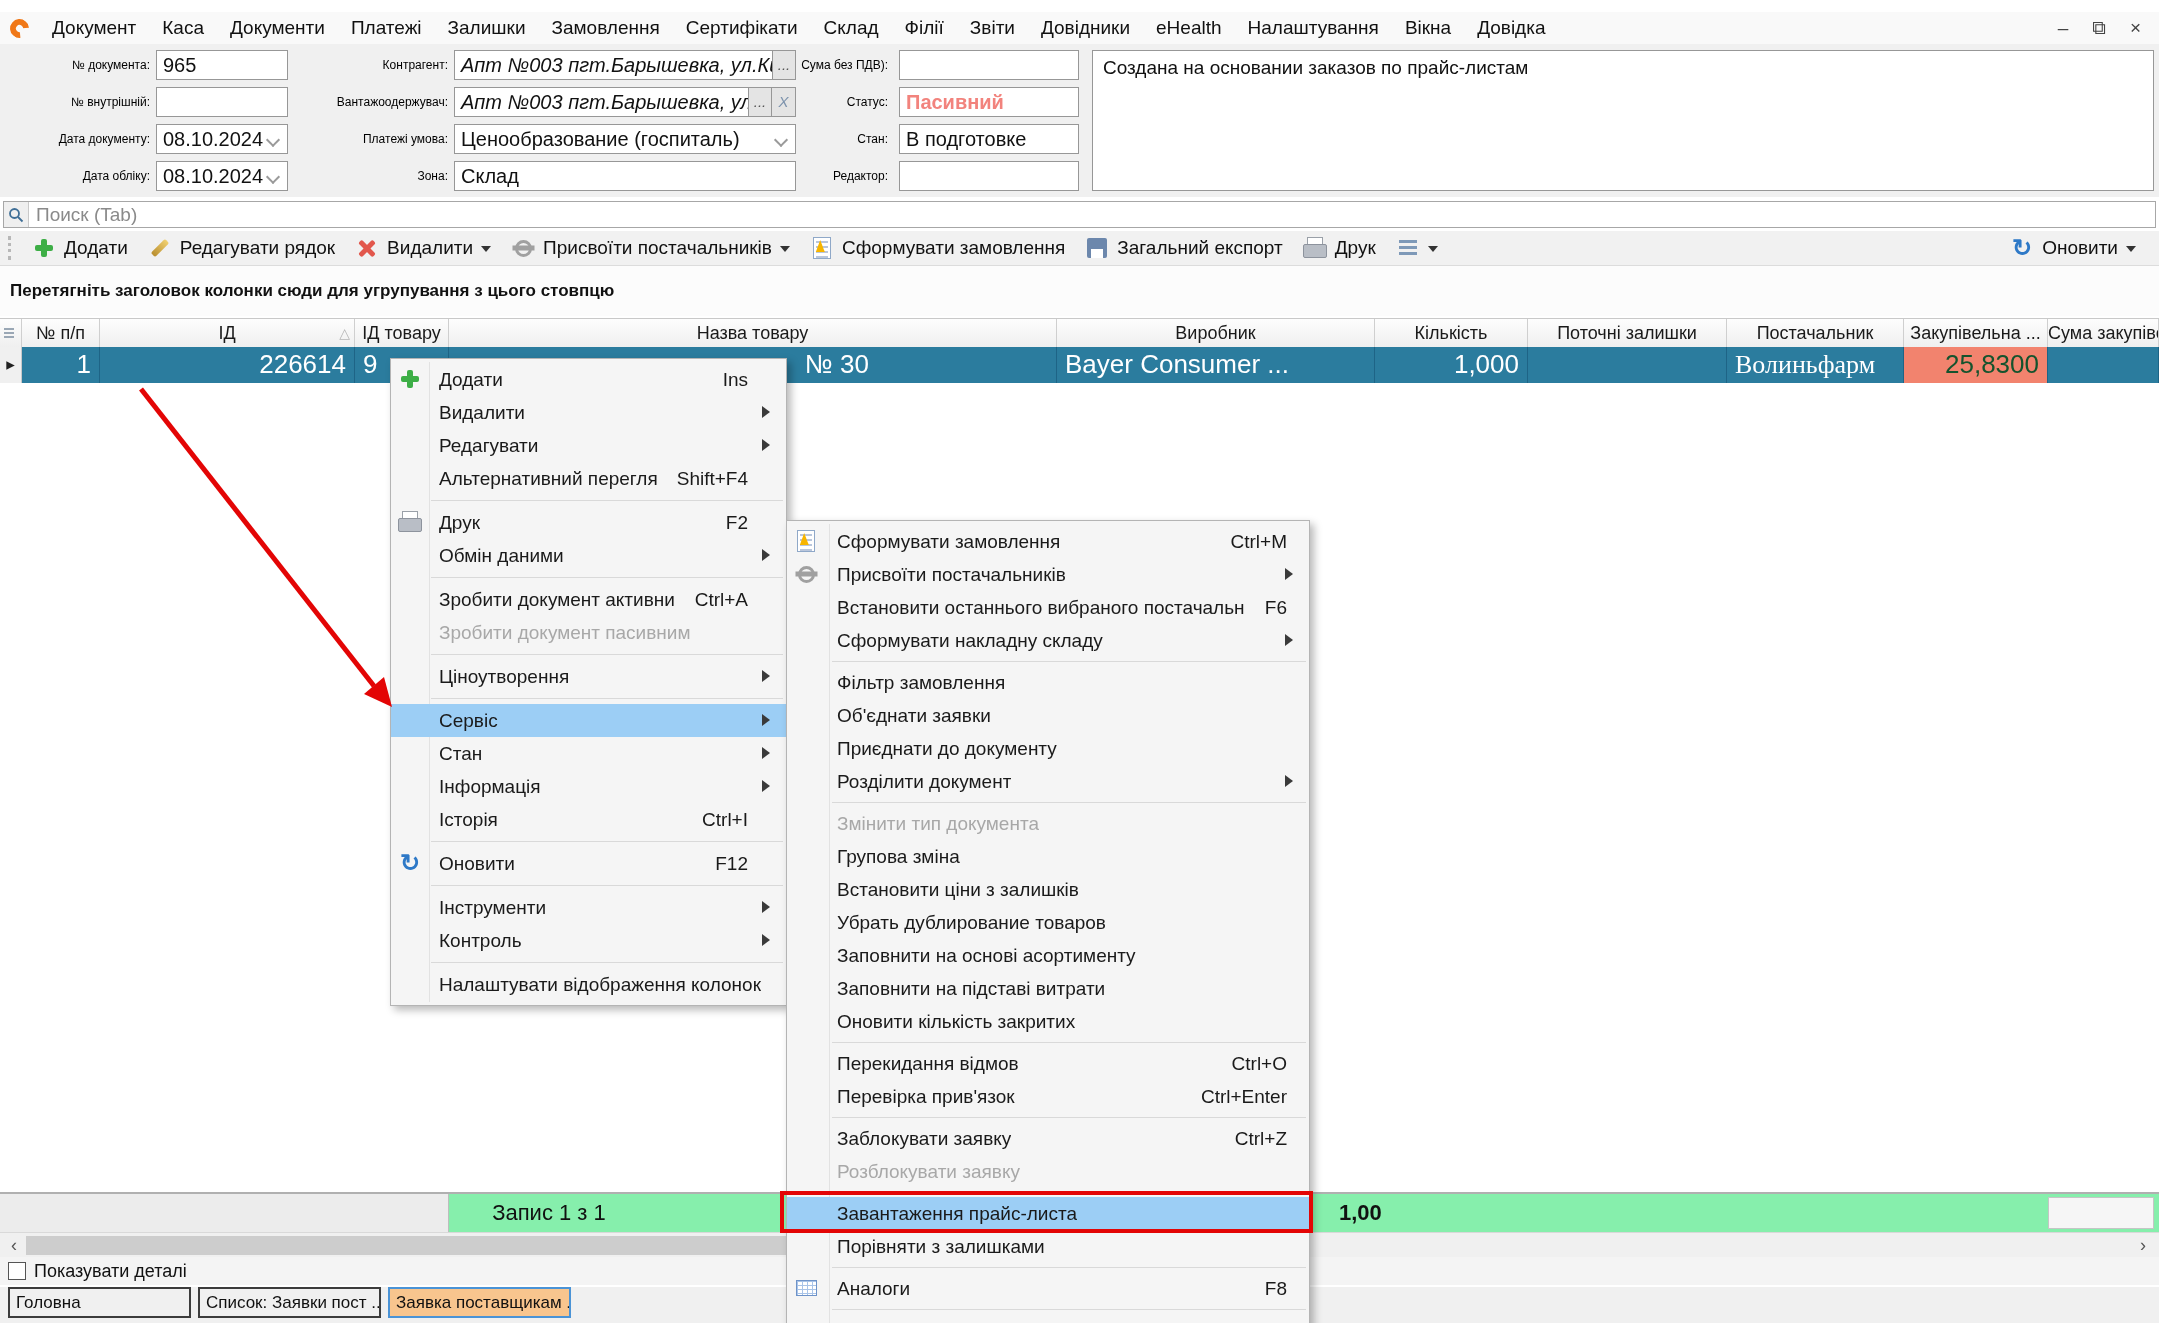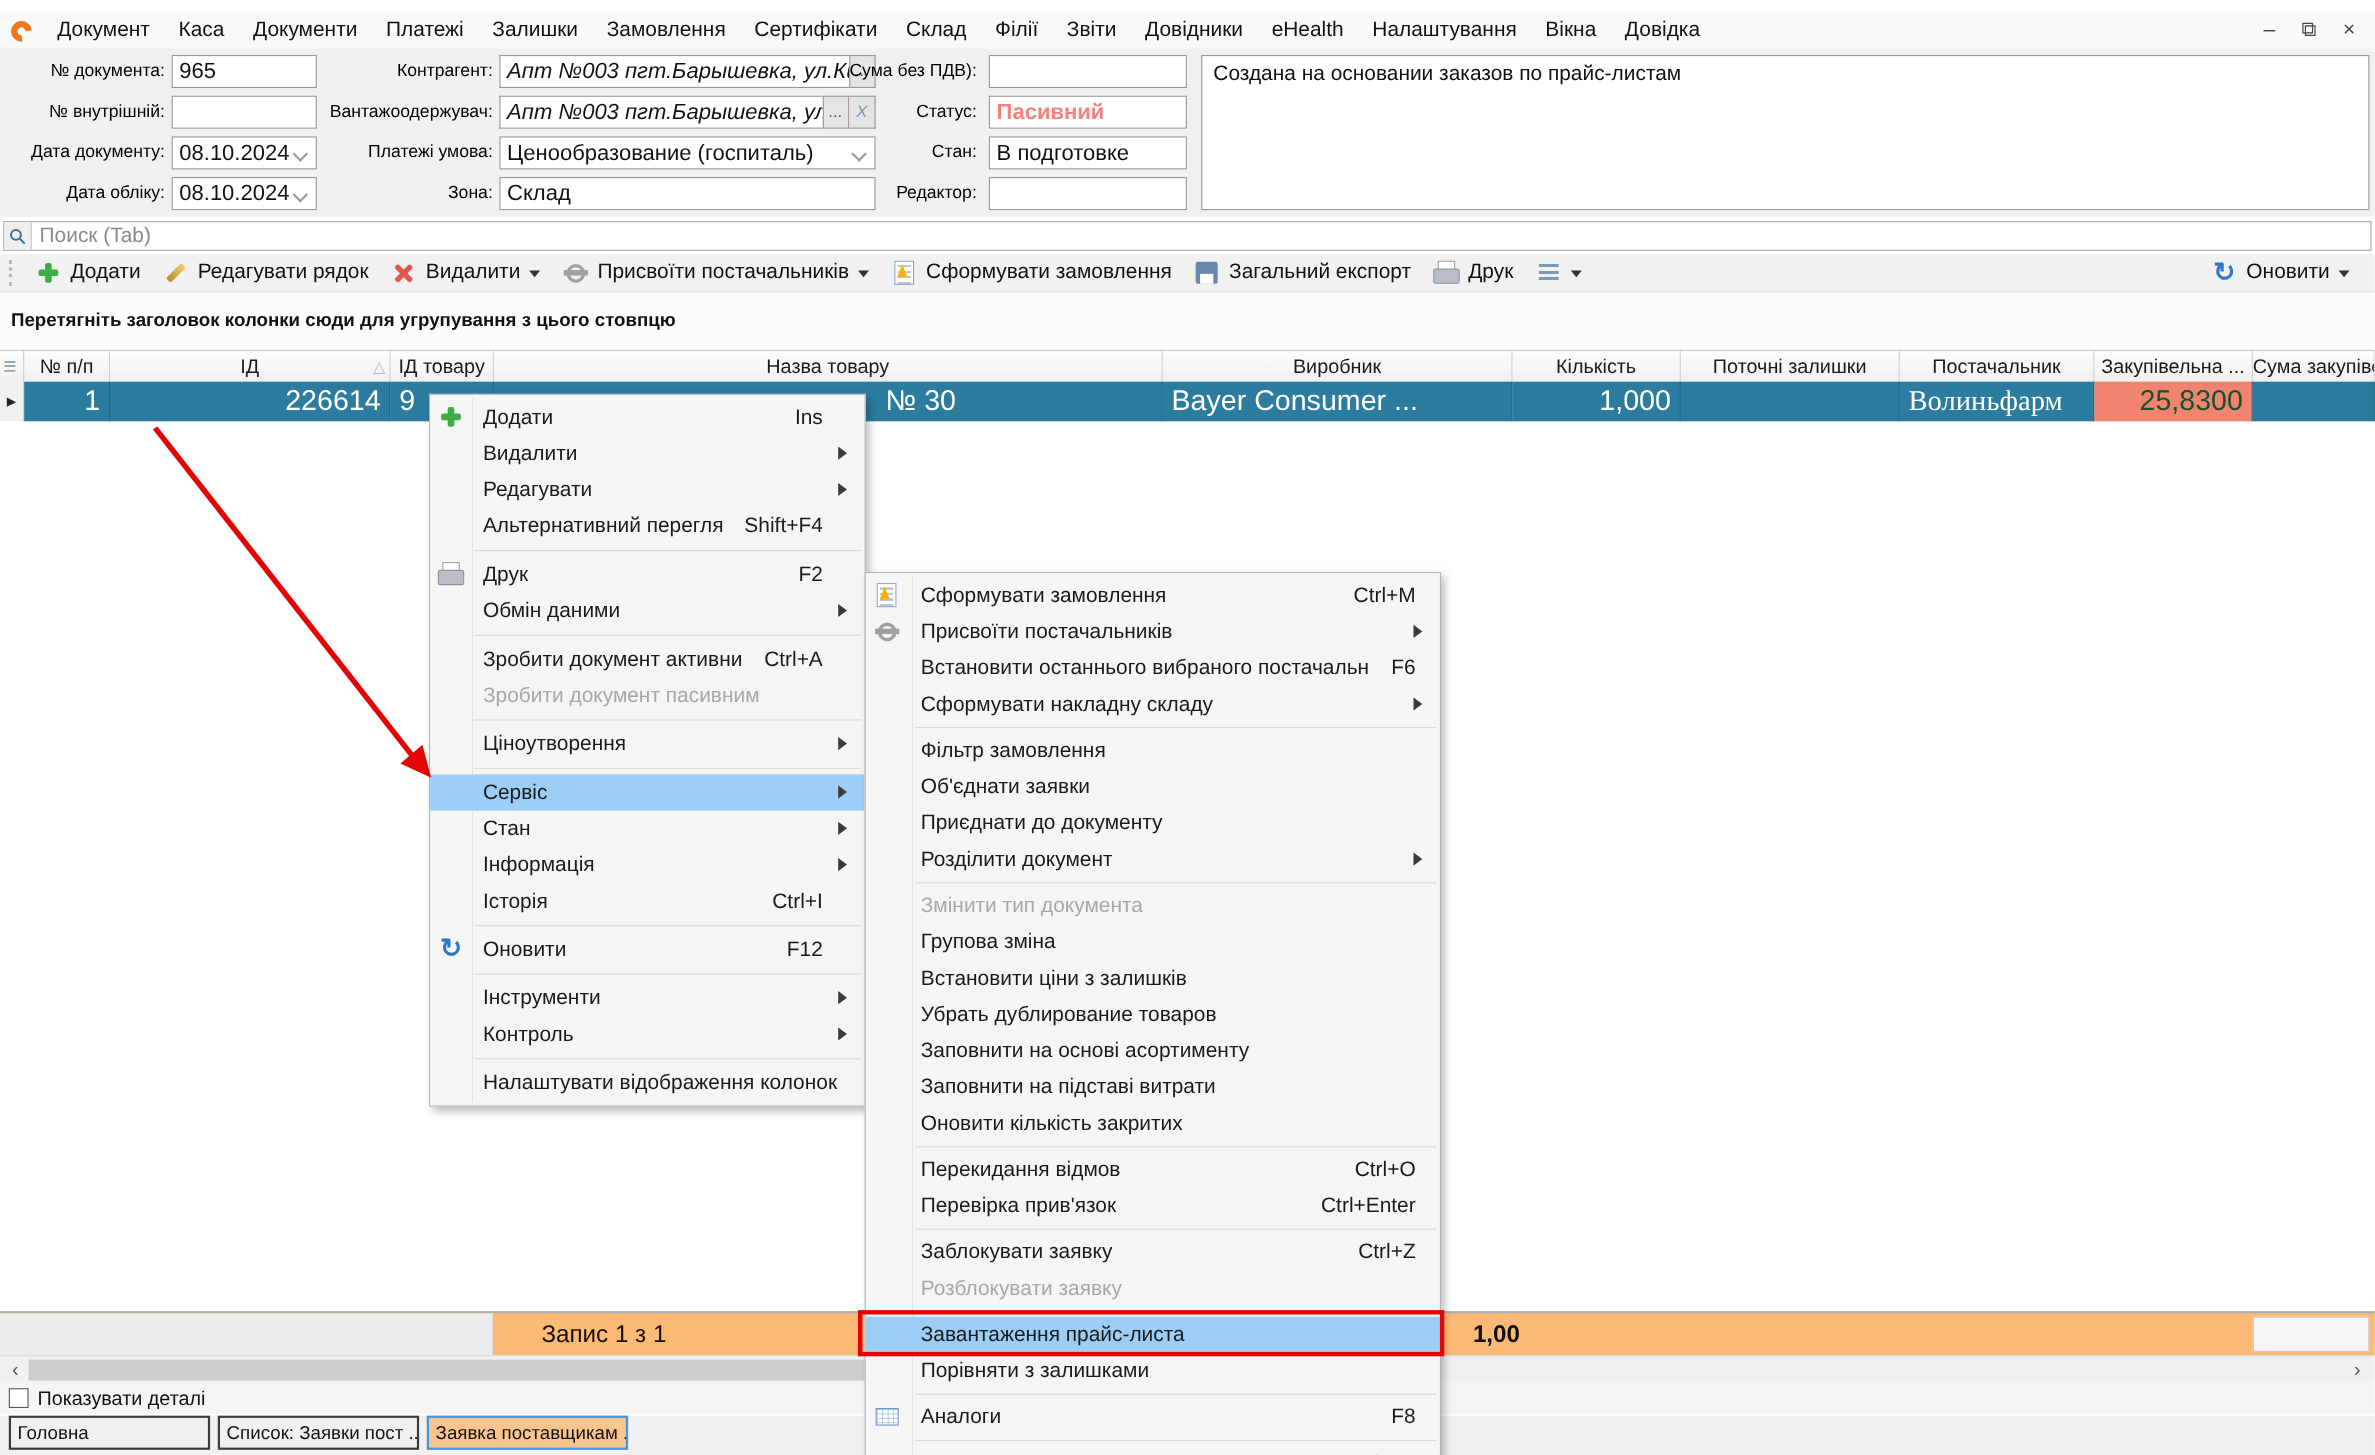--- a/index.html
+++ b/index.html
@@ -7,21 +7,21 @@
        font-family:"Liberation Sans",sans-serif;color:#111;}
   
   .titlebar{position:absolute;left:0;top:0;width:2159px;height:12px;background:#fff;border-bottom:1px solid #ececec;}
   .menubar{position:absolute;left:0;top:12px;width:2159px;height:32px;background:#f9f9f9;display:flex;align-items:center;padding-left:8px;box-sizing:border-box;justify-content:space-between;}
   .logo{width:19px;height:19px;border:6px solid var(--logo-orange);border-right-color:transparent;border-radius:50%;transform:rotate(40deg);box-sizing:border-box;margin:0 10px 0 2px;}
   .mb-item{font-size:19px;padding:0 13px;line-height:32px;white-space:nowrap;cursor:default;}
   .win-controls{margin-left:auto;display:flex;gap:24px;padding-right:18px;font-size:19px;color:#444;}
   .win-controls span{cursor:default;}
   
   .form-area{position:absolute;left:0;top:44px;width:2159px;height:153px;background:#f0f0f0;}
-  .lbl{position:absolute;font-size:16px;line-height:30px;text-align:right;white-space:nowrap;color:#000;}
+  .lbl{position:absolute;font-size:12px;line-height:30px;text-align:right;white-space:nowrap;color:#000;}
   .l-c1{left:0;width:150px}.l-c2{left:230px;width:218px}.l-c3{left:660px;width:228px}
   .r1{top:6px}.r2{top:43px}.r3{top:80px}.r4{top:117px}
   .fld{position:absolute;height:30px;background:#fff;border:1px solid #979797;box-sizing:border-box;font-size:20px;line-height:28px;padding:0 6px;white-space:nowrap;overflow:hidden;}
   .f-c1{left:156px;width:132px}.f-c2{left:454px;width:342px}.f-c3{left:899px;width:180px}
   .fld-group{position:absolute;height:30px;display:flex;box-sizing:border-box;font-style:italic;}
   .fld-group .val{flex:1;background:#fff;border:1px solid #979797;border-right:none;font-size:20px;line-height:28px;padding:0 6px;white-space:nowrap;overflow:hidden;box-sizing:border-box;}
   .btn-sq{width:24px;background:#e4e4e4;border:1px solid #979797;font-size:15px;color:#555;text-align:center;line-height:28px;box-sizing:border-box;cursor:default;}
   .btn-sq+.btn-sq{border-left:none;color:#7d93ad;}
   .chev{position:absolute;right:9px;top:10px;width:8px;height:8px;border-right:2px solid #9a9a9a;border-bottom:2px solid #9a9a9a;transform:rotate(45deg);}
   .status-val{color:var(--status-text);font-weight:bold;}
@@ -61,21 +61,21 @@
   .sort-tri{position:absolute;right:4px;top:0;color:#b5b5b5;font-size:14px;}
   .hgrip{position:absolute;left:4px;top:9px;width:10px;height:10px;background:repeating-linear-gradient(180deg,#9aa7b5 0 2px,transparent 2px 4px);}
   .grid-row{position:absolute;left:0;top:347px;height:36px;display:flex;}
   .gr-cell{background:var(--selection-bg);color:var(--selection-text);font-size:26px;line-height:35px;border-right:1px solid #1e6486;box-sizing:border-box;white-space:nowrap;overflow:hidden;}
   .gr-cell.ind{background:#f0f0f0;color:#222;font-size:17px;text-align:center;border-right:1px solid #c9c9c9;}
   .gr-cell.ral{text-align:right;padding-right:8px;}
   .gr-cell.lal{padding-left:8px;}
   .gr-cell.salmon{background:var(--purchase-cell-bg);color:#14532d;}
   .frag{margin-left:348px;}
   
-  .grid-footer{position:absolute;left:0;top:1192px;width:2159px;height:40px;background:#fdba74;border-top:2px solid #b0b0b0;box-sizing:border-box;}
+  .grid-footer{position:absolute;left:0;top:1192px;width:2159px;height:40px;background:#86efac;border-top:2px solid #b0b0b0;box-sizing:border-box;}
   .gf-left{position:absolute;left:0;top:0;width:449px;height:100%;background:#ececec;border-right:1px solid #bdbdbd;box-sizing:border-box;}
   .gf-record{position:absolute;left:449px;top:0;width:200px;height:100%;font-size:22px;line-height:38px;text-align:center;}
   .gf-qty{position:absolute;left:1339px;top:0;font-size:22px;font-weight:bold;line-height:38px;}
   .gf-cell-r{position:absolute;left:2048px;top:3px;width:106px;height:32px;background:#f6f6f6;border:1px solid #c5c5c5;box-sizing:border-box;}
   .hscroll{position:absolute;left:0;top:1232px;width:2159px;height:25px;background:#f0f0f0;border-top:1px solid #d9d9d9;box-sizing:border-box;}
   .hs-left,.hs-right{position:absolute;top:0;width:24px;height:100%;font-size:18px;color:#555;text-align:center;line-height:24px;}
   .hs-left{left:2px;}.hs-right{right:4px;}
   .hs-thumb{position:absolute;left:26px;top:3px;width:1214px;height:19px;background:#cdcdcd;}
   .details-row{position:absolute;left:0;top:1257px;width:2159px;height:28px;background:#f4f4f4;display:flex;align-items:center;padding-left:8px;box-sizing:border-box;gap:8px;}
   .cb{width:18px;height:18px;background:#fff;border:1px solid #555;box-sizing:border-box;}

